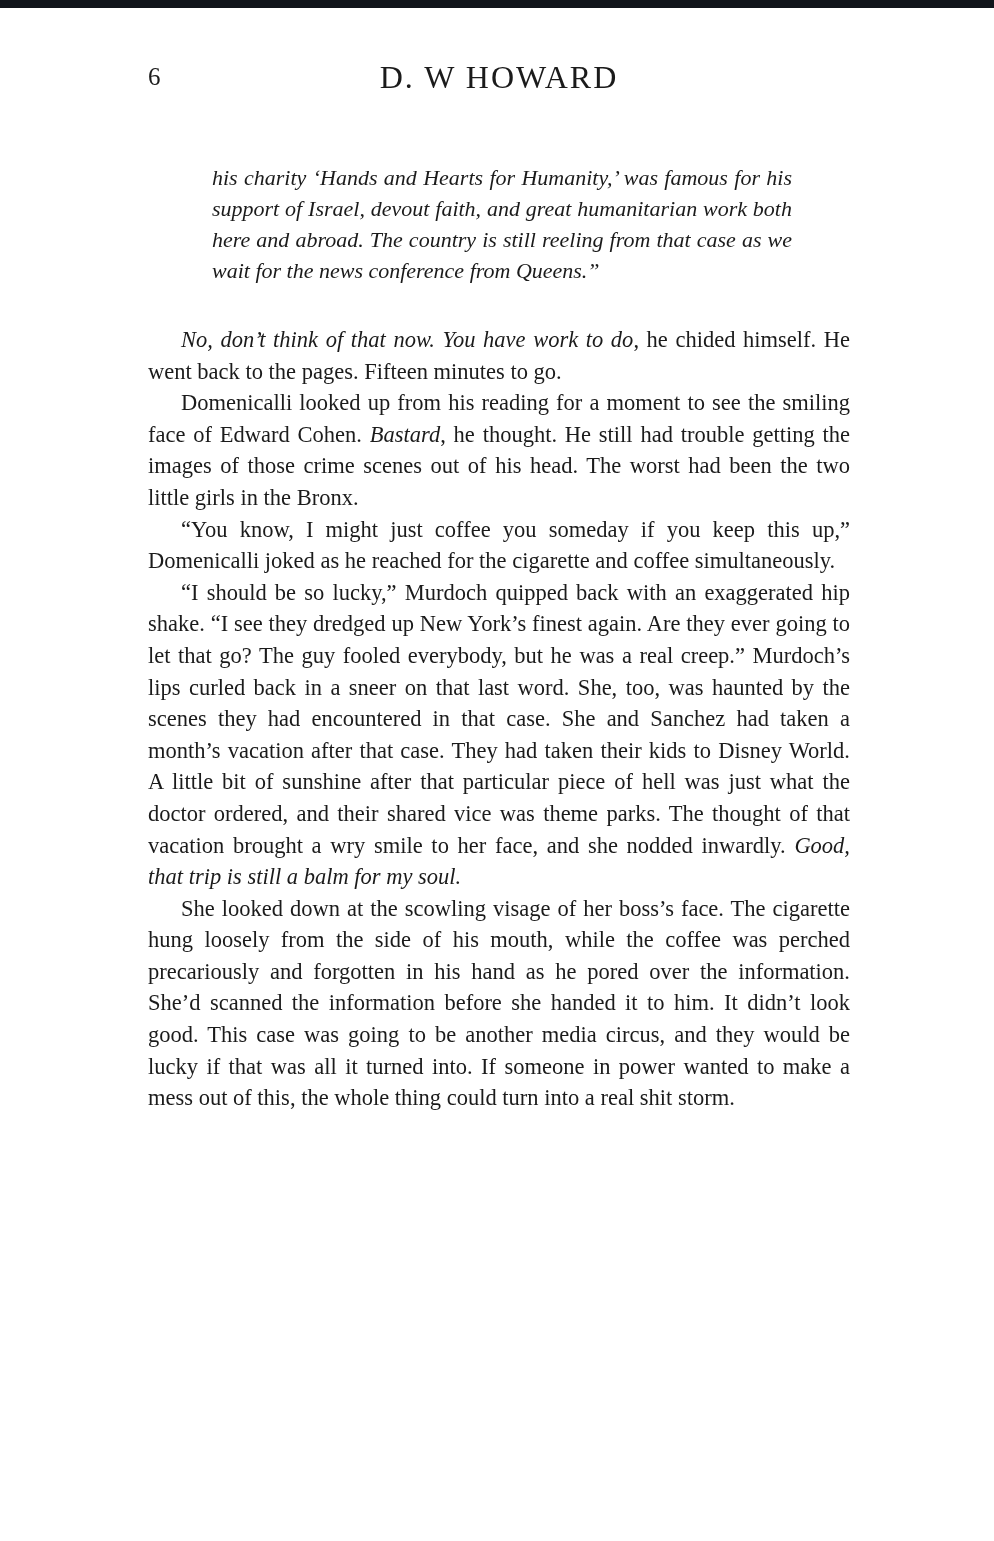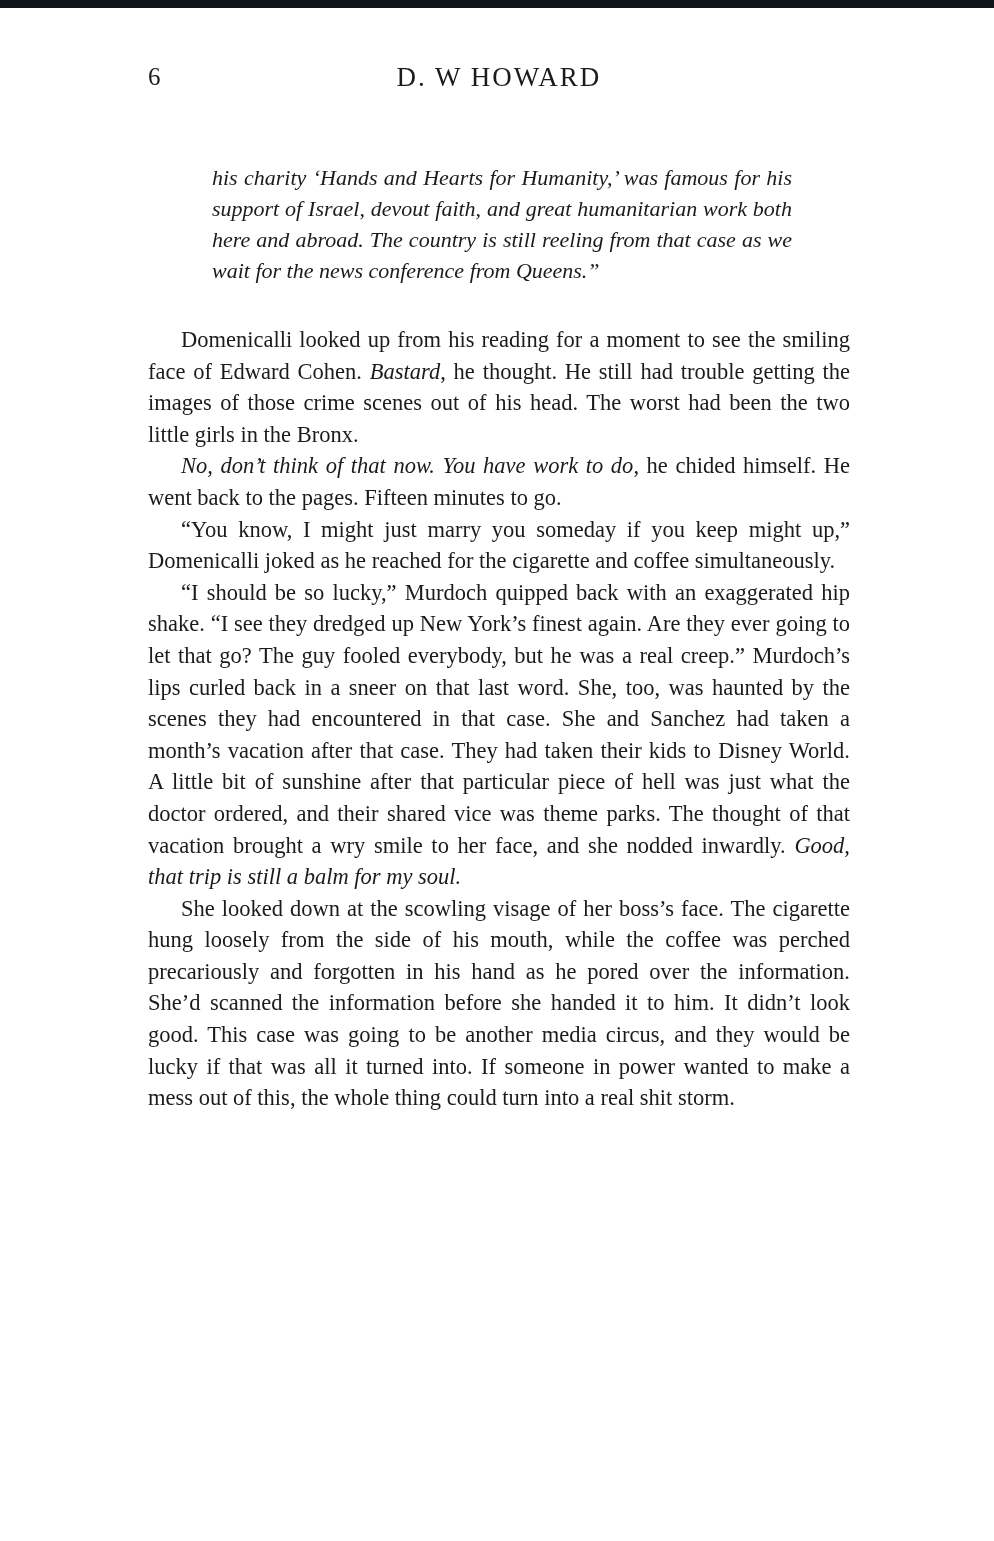--- a/index.html
+++ b/index.html
@@ -31,21 +31,21 @@
   }
   .page-number {
     position: absolute;
     left: 0; top: 0;
     font-size: 25px;
     line-height: 30px;
   }
   .running-header {
     display: block;
     text-align: center;
-    font-size: 27px;
+    font-size: 32px;
     line-height: 30px;
     letter-spacing: 2px;
   }
   .epigraph {
     margin: 70px 58px 16px 64px;
     font-style: italic;
     font-size: 22px;
     line-height: 31px;
     text-align: justify;
   }
@@ -64,20 +64,20 @@
 
 <div class="screen" style="--letterbox: #11151b; --paper: #ffffff; --ink: #1b1b1b;">
   <div class="top-bar"></div>
   <div class="content">
     <div class="page-header">
       <span class="page-number">6</span>
       <span class="running-header">D. W HOWARD</span>
     </div>
     <div class="epigraph"><span class="it">his charity ‘Hands and Hearts for Humanity,’ was famous for his support of Israel, devout faith, and great humanitarian work both here and abroad. The country is still reeling from that case as we wait for the news conference from Queens.”</span></div>
     <div class="body-text">
+        <p class="body-para"><span class="it">No, don’t think of that now. You have work to do</span><span>, he chided himself. He went back to the pages. Fifteen minutes to go.</span></p>
         <p class="body-para"><span>Domenicalli looked up from his reading for a moment to see the smiling face of Edward Cohen. </span><span class="it">Bastard</span><span>, he thought. He still had trouble getting the images of those crime scenes out of his head. The worst had been the two little girls in the Bronx.</span></p>
-        <p class="body-para"><span class="it">No, don’t think of that now. You have work to do</span><span>, he chided himself. He went back to the pages. Fifteen minutes to go.</span></p>
-        <p class="body-para"><span>“You know, I might just marry you someday if you keep might up,” Domenicalli joked as he reached for the cigarette and coffee simultaneously.</span></p>
+        <p class="body-para"><span>“You know, I might just coffee you someday if you keep this up,” Domenicalli joked as he reached for the cigarette and coffee simultaneously.</span></p>
         <p class="body-para"><span>“I should be so lucky,” Murdoch quipped back with an exaggerated hip shake. “I see they dredged up New York’s finest again. Are they ever going to let that go? The guy fooled everybody, but he was a real creep.” Murdoch’s lips curled back in a sneer on that last word. She, too, was haunted by the scenes they had encountered in that case. She and Sanchez had taken a month’s vacation after that case. They had taken their kids to Disney World. A little bit of sunshine after that particular piece of hell was just what the doctor ordered, and their shared vice was theme parks. The thought of that vacation brought a wry smile to her face, and she nodded inwardly. </span><span class="it">Good, that trip is still a balm for my soul.</span></p>
         <p class="body-para"><span>She looked down at the scowling visage of her boss’s face. The cigarette hung loosely from the side of his mouth, while the coffee was perched precariously and forgotten in his hand as he pored over the information. She’d scanned the information before she handed it to him. It didn’t look good. This case was going to be another media circus, and they would be lucky if that was all it turned into. If someone in power wanted to make a mess out of this, the whole thing could turn into a real shit storm.</span></p>
       </div>
   </div>
 </div>
 
 </body></html>

